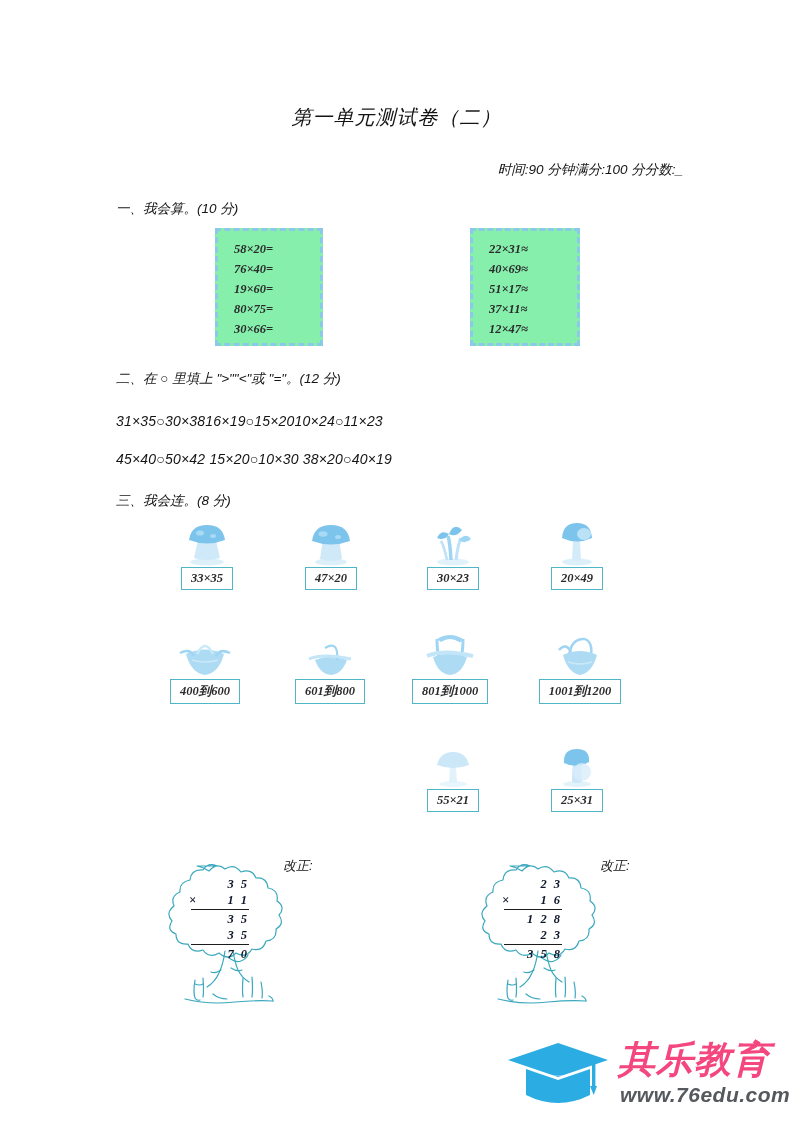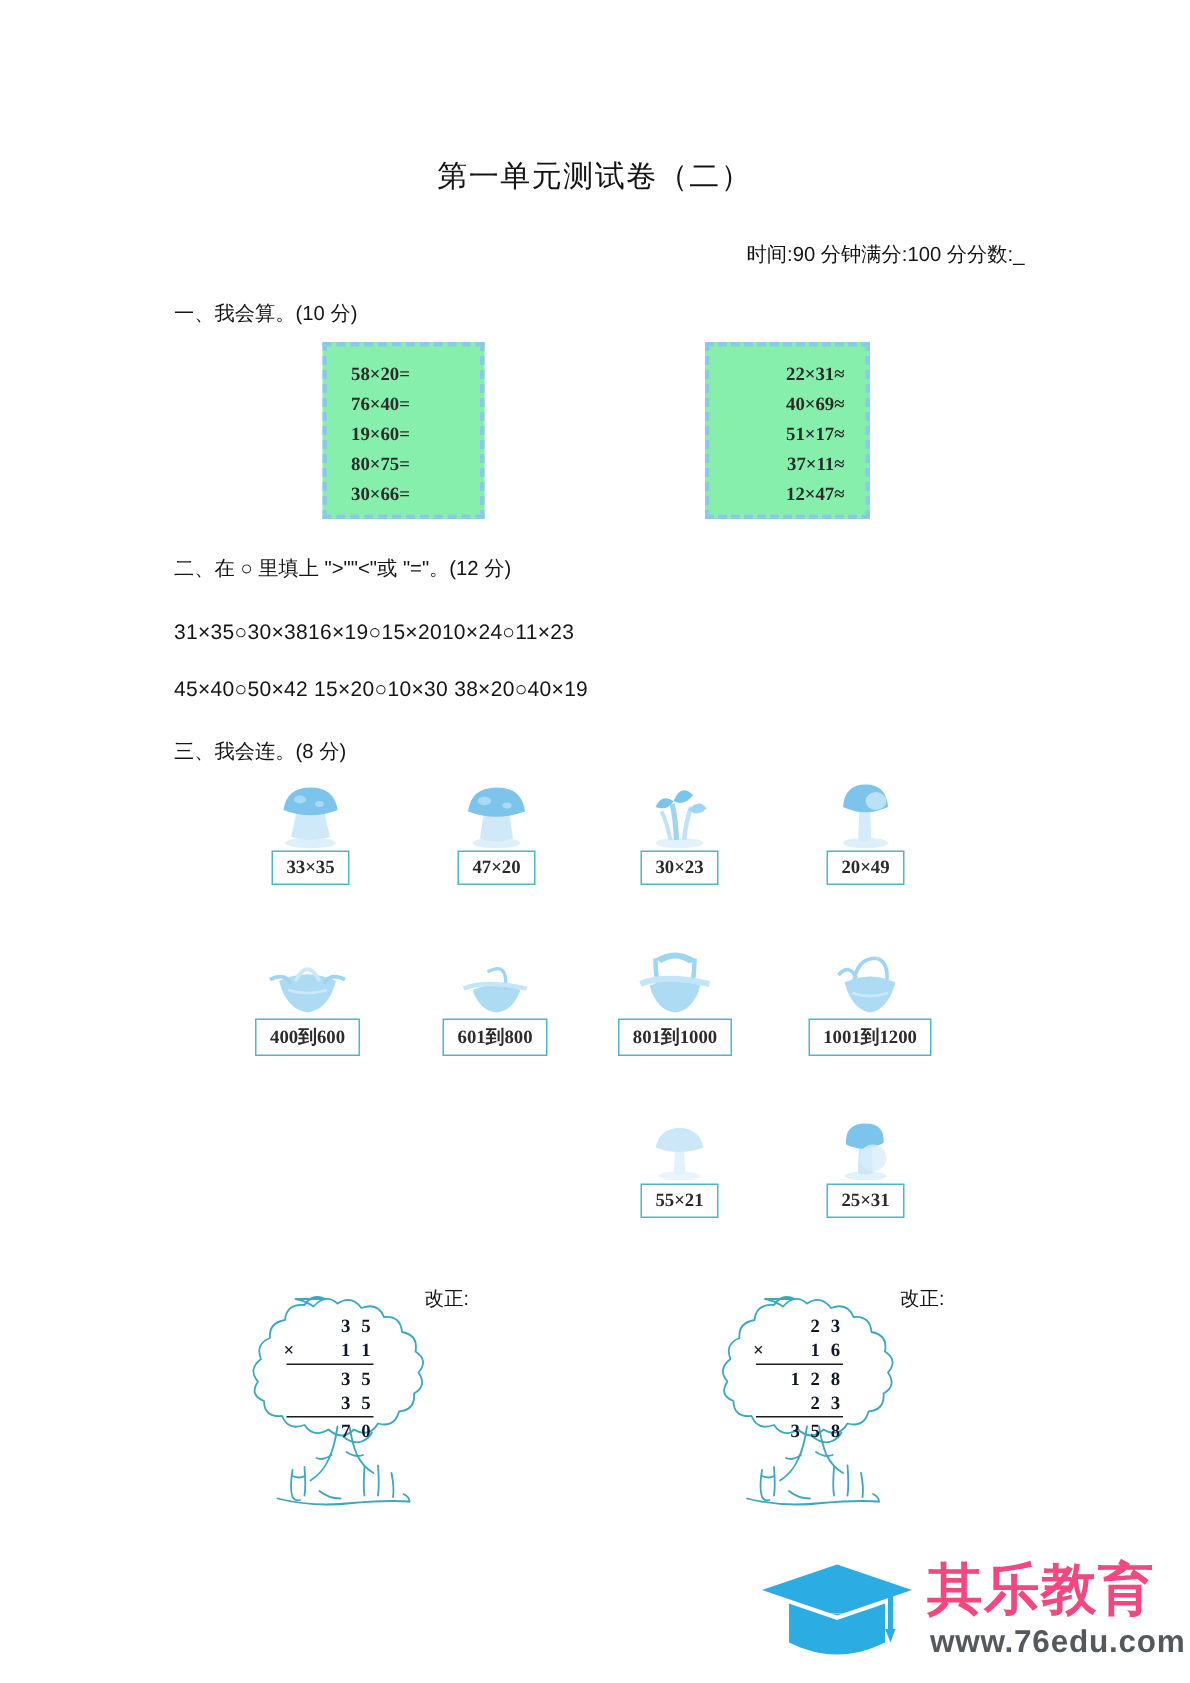--- a/index.html
+++ b/index.html
@@ -12,20 +12,21 @@
     background: #ffffff;
     font-family: "Liberation Sans", "DejaVu Sans", sans-serif;
     color: #1a1a1a;
     position: relative;
     overflow: hidden;
   }
   .page {
     position: relative;
     width: 793px;
     height: 992px;
+    font-style: italic;
   }
 
   
   .title {
     position: absolute;
     top: 104px;
     left: 0;
     width: 793px;
     text-align: center;
     font-size: 20px;
@@ -59,21 +60,21 @@
 
   
   .dash-box {
     position: absolute;
     border: 3px dashed #8cc9e8;
     padding: 8px 14px 8px 16px;
     box-sizing: border-box;
     background: #86efac;
   }
   #dash-left  { top: 228px; left: 215px; width: 108px; height: 118px; }
-  #dash-right { top: 228px; left: 470px; width: 110px; height: 118px; text-align: right; }
+  #dash-right { top: 228px; left: 470px; width: 110px; height: 118px; }
   .dash-box .expr {
     font-family: "Liberation Serif", "DejaVu Serif", serif;
     font-weight: bold;
     font-size: 12.5px;
     line-height: 20px;
     color: #2b2b2b;
     white-space: nowrap;
   }
 
   

